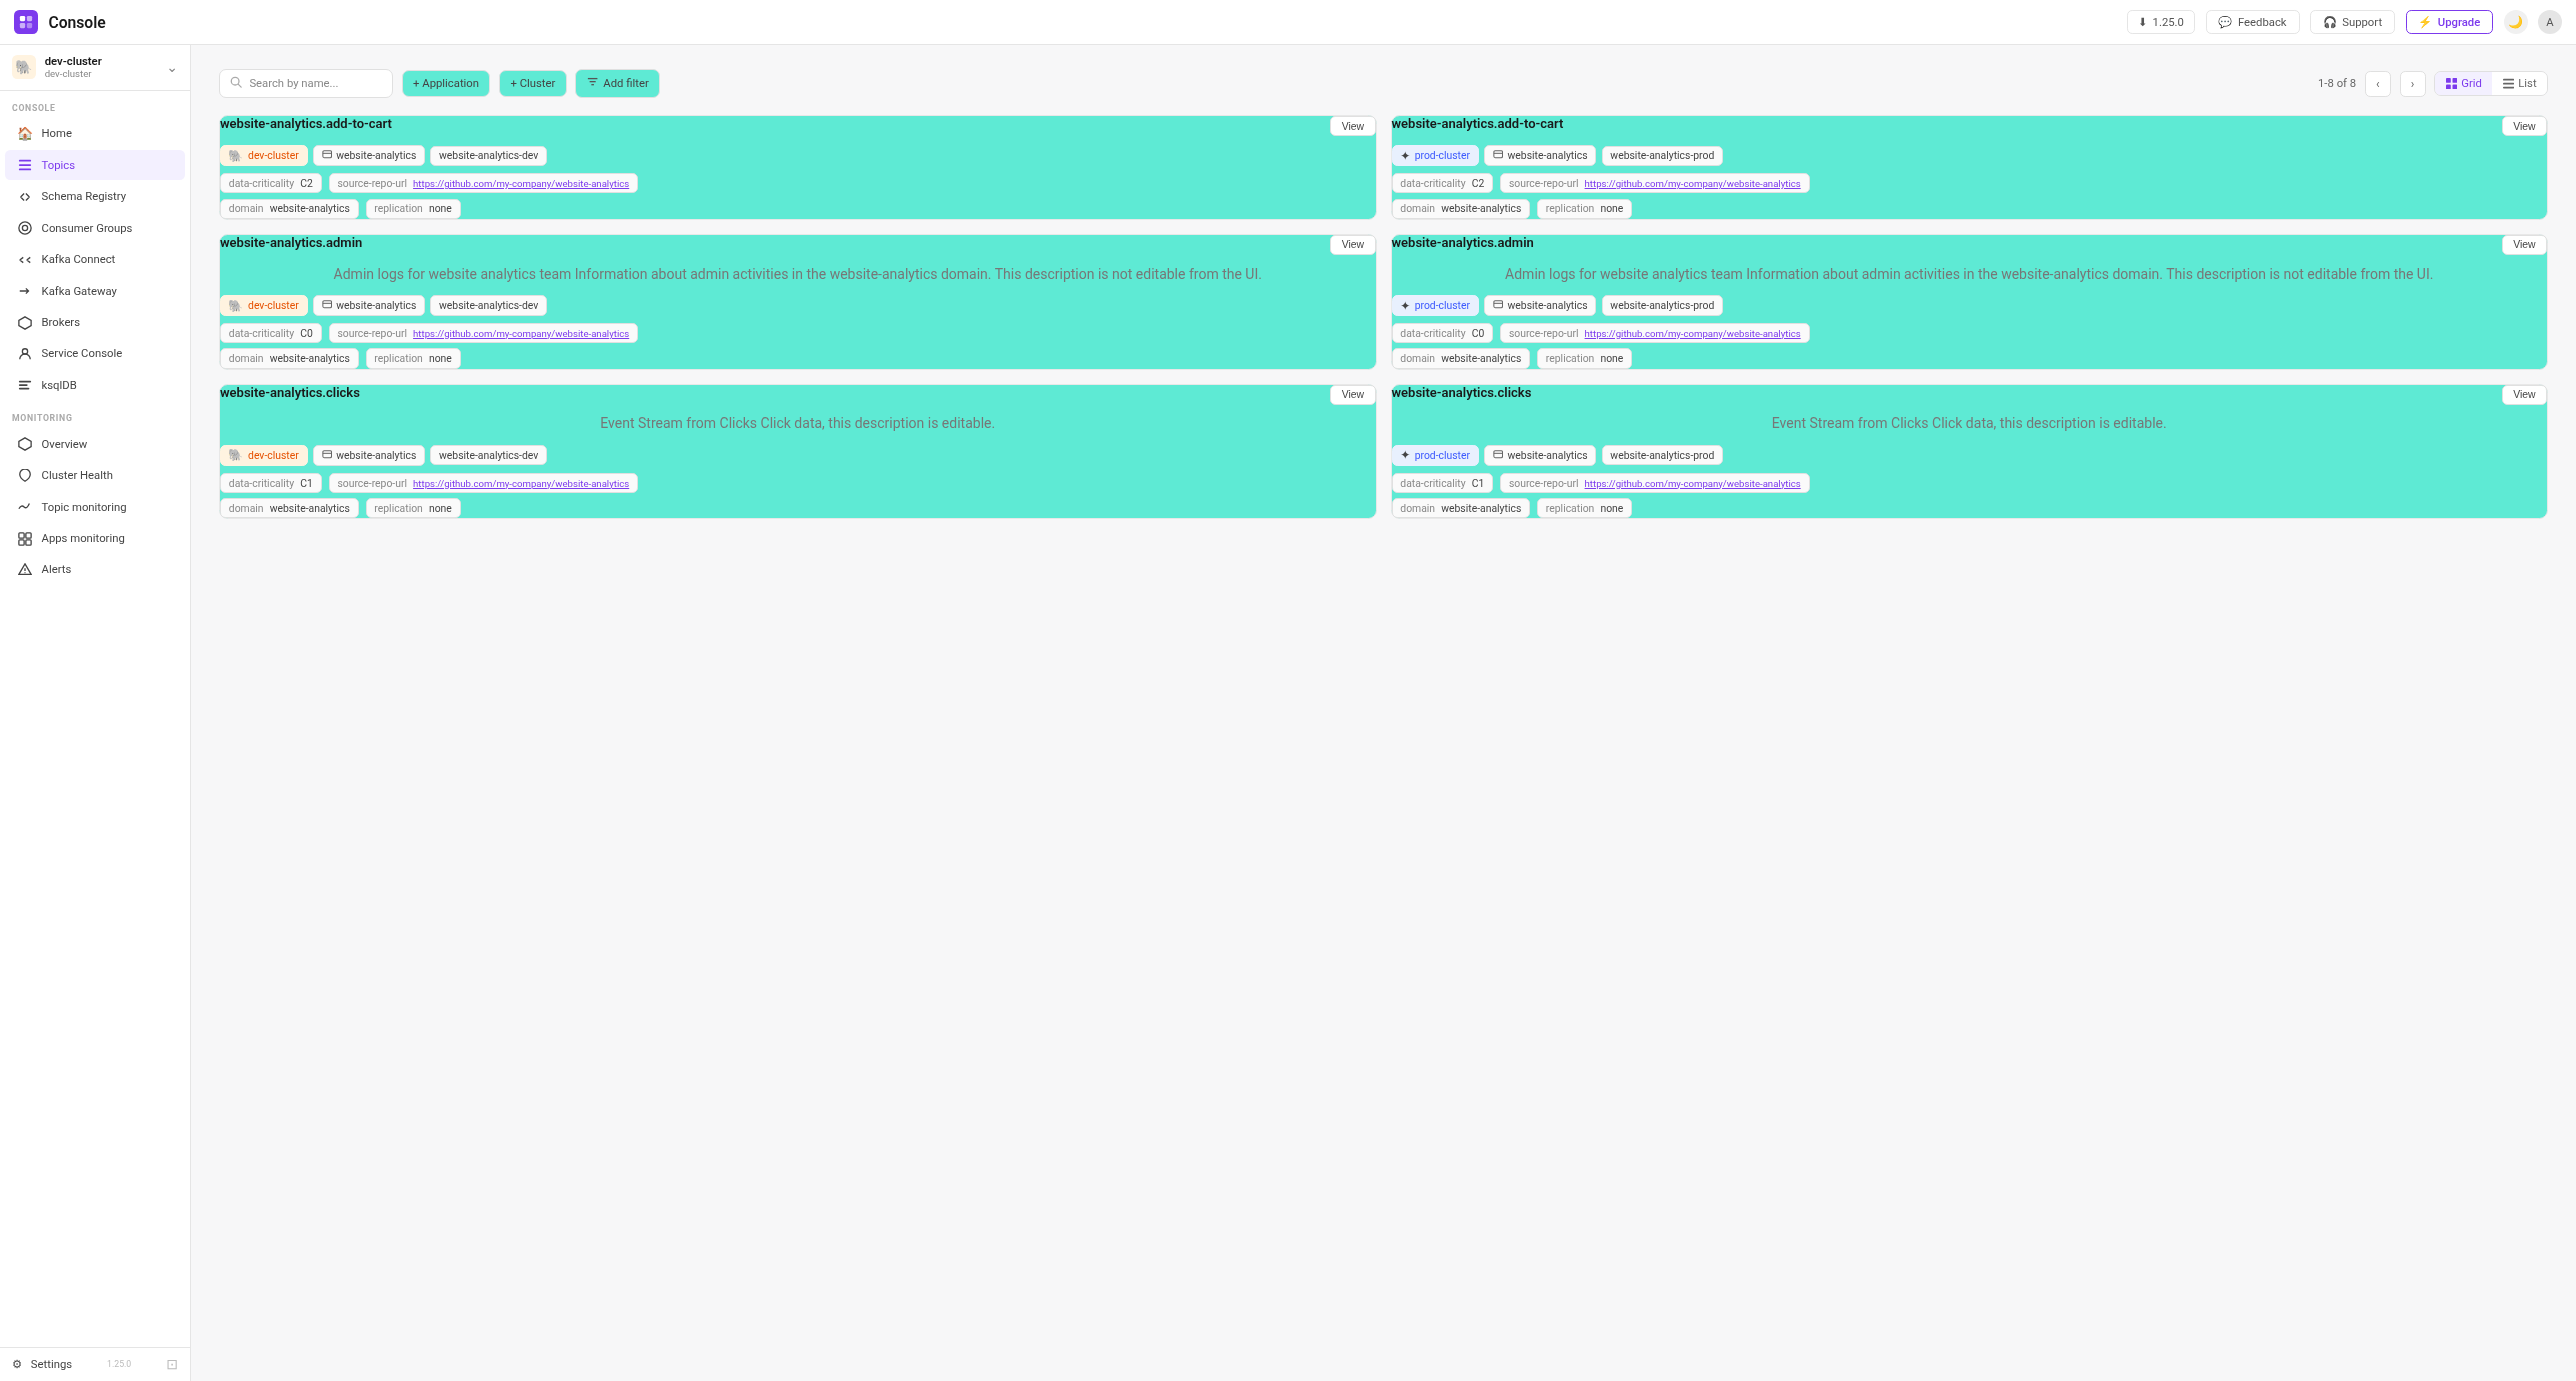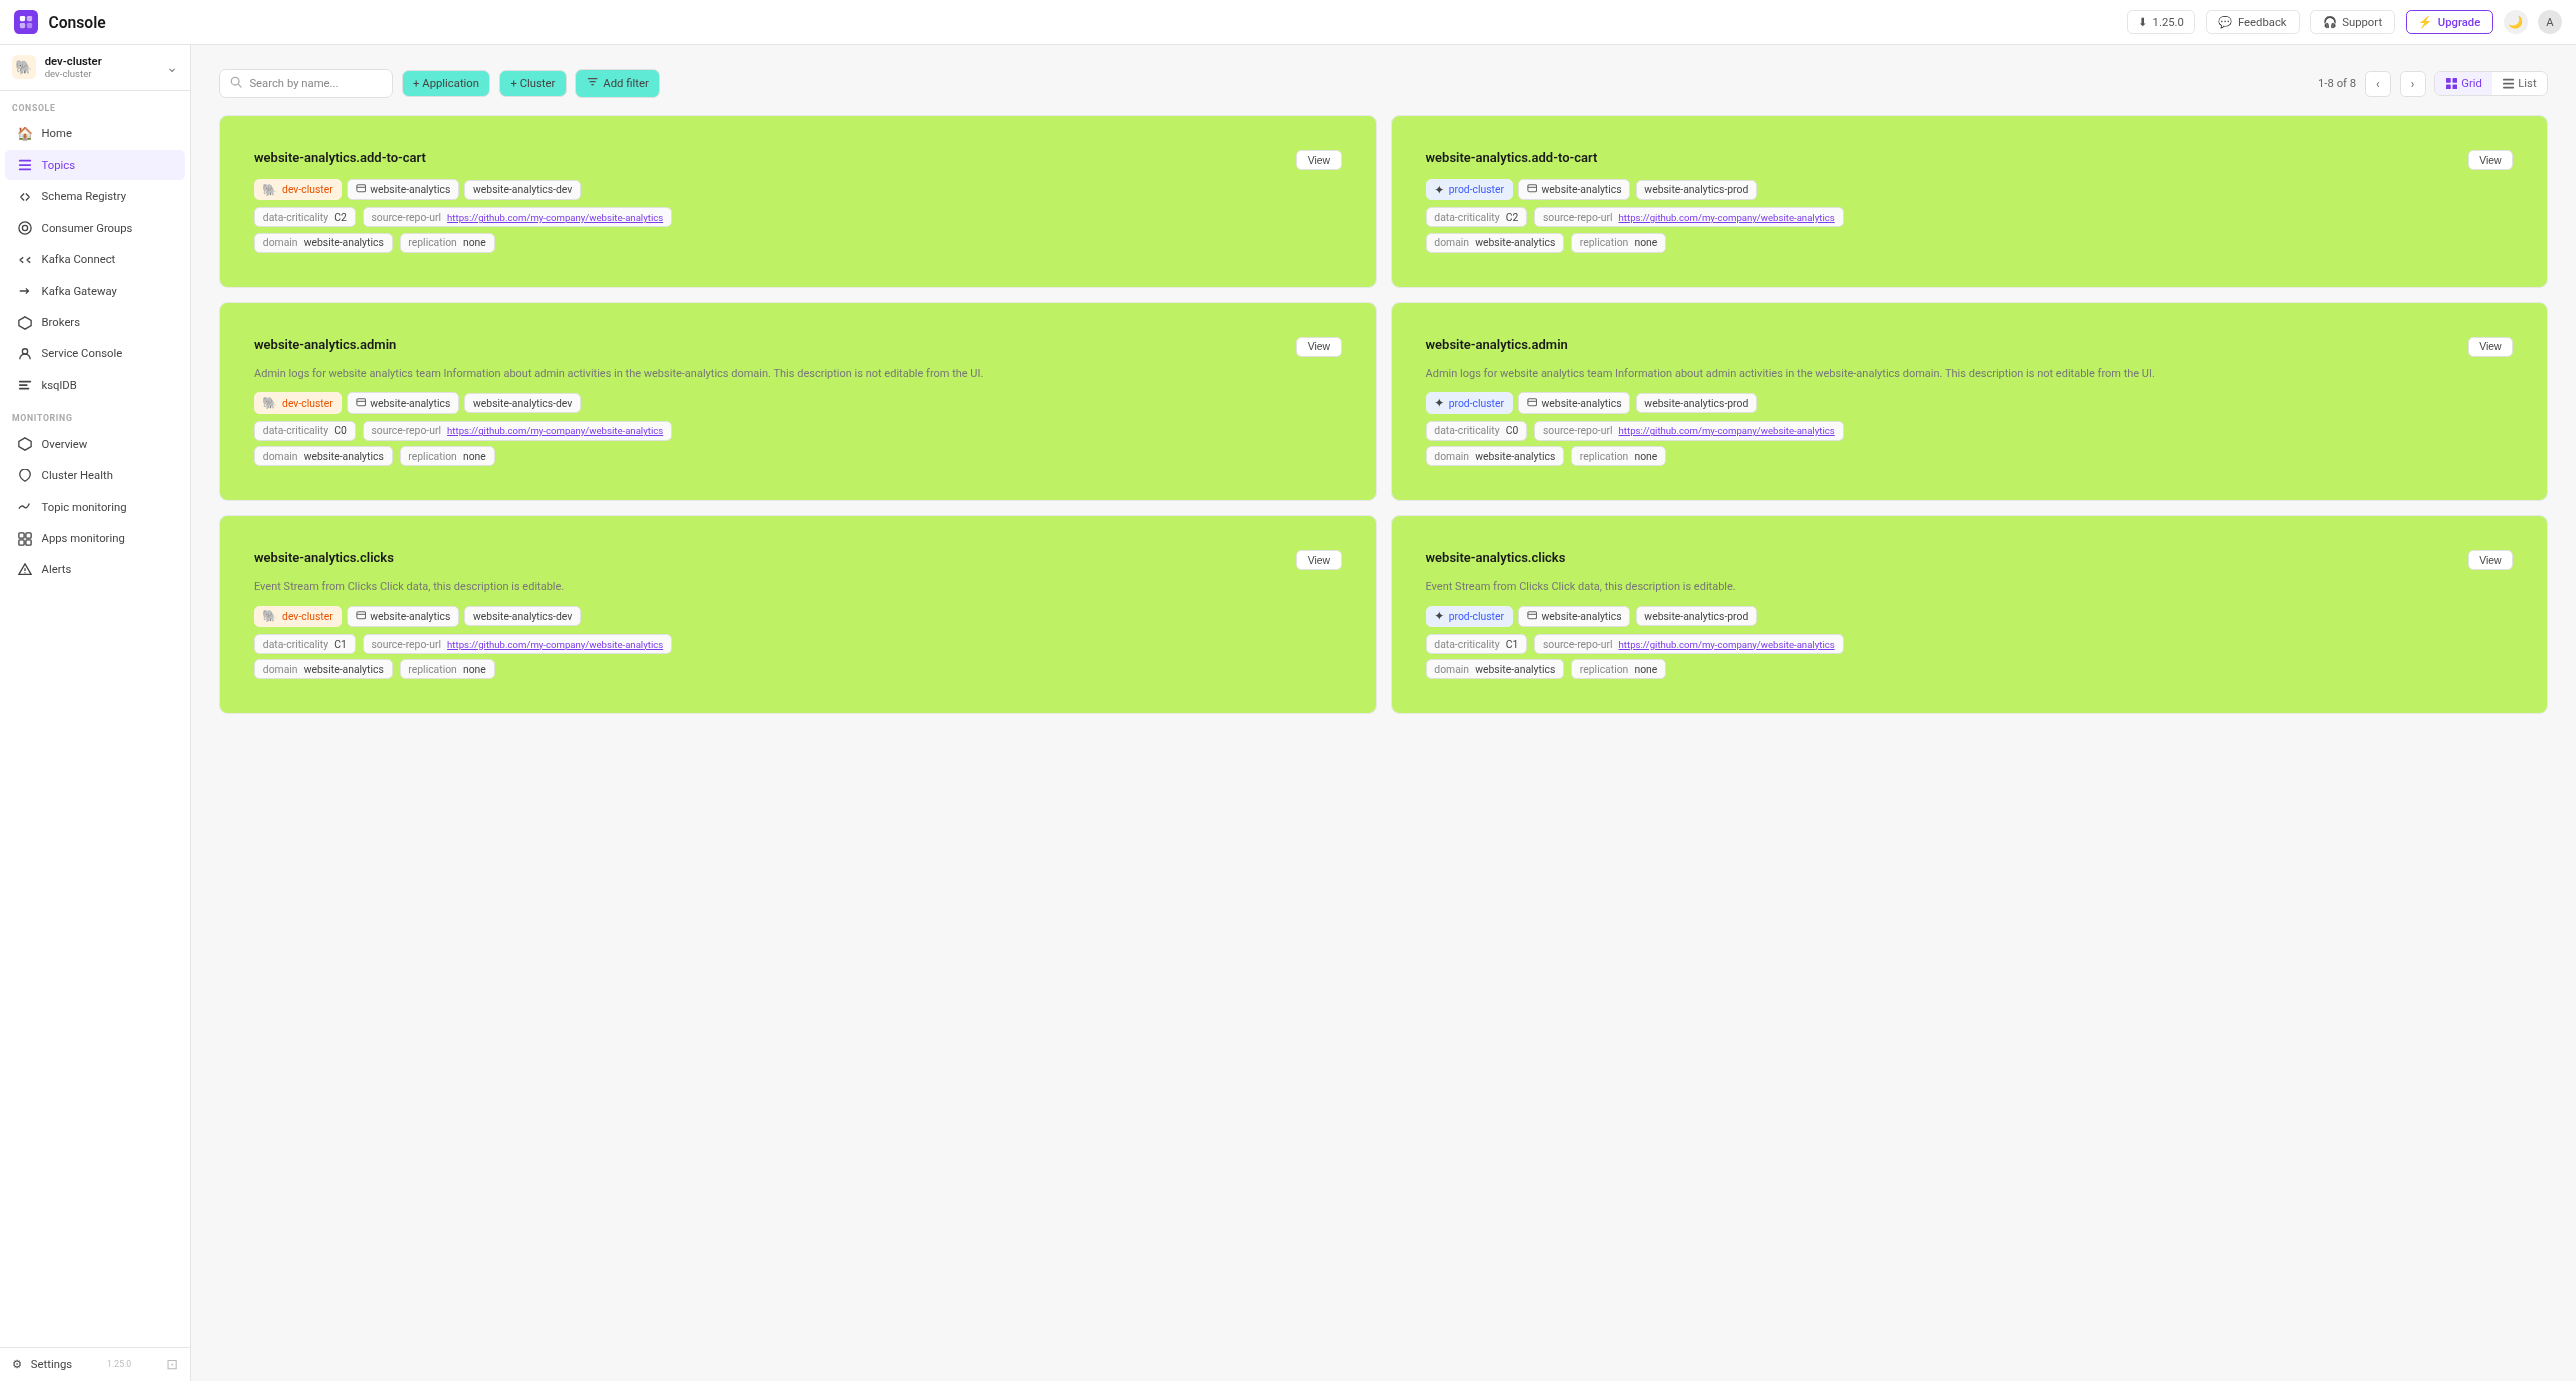--- a/index.html
+++ b/index.html
@@ -50,24 +50,24 @@
     .filter-btn { display: flex; align-items: center; gap: 5.2px; border: 0.9px solid #e0e0e0; border-radius: 7px; padding: 6px 10.4px; background: #5eead4; font-size: 11.3px; color: #444; cursor: pointer; }
     .filter-spacer { flex: 1; }
     .pagination-info { font-size: 11.3px; color: #666; }
     .view-btns { display: flex; border: 0.9px solid #e0e0e0; border-radius: 7px; overflow: hidden; }
     .view-btn { display: flex; align-items: center; gap: 4.3px; padding: 5.2px 10.4px; font-size: 11.3px; cursor: pointer; background: #fff; color: #666; border: none; }
     .view-btn.active { background: #f3f0ff; color: #7c3aed; }
     .nav-btn { border: 0.9px solid #e0e0e0; border-radius: 5.2px; width: 26px; height: 26px; display: flex; align-items: center; justify-content: center; cursor: pointer; background: #fff; color: #666; font-size: 12px; }
 
     
     .topic-grid { display: grid; grid-template-columns: 1fr 1fr; gap: 14px; }
-    .topic-card { background: #bef264; border: 0.9px solid #e8e8e8; border-radius: 8.7px; padding: 34px; }
+    .topic-card { background: #5eead4; border: 0.9px solid #e8e8e8; border-radius: 8.7px; padding: 0; }
     .card-header { display: flex; align-items: flex-start; justify-content: space-between; margin-bottom: 8.7px; }
     .card-title { font-size: 13px; font-weight: 600; color: #1a1a1a; }
-    .card-desc { font-size: 11px; color: #777; margin-bottom: 10.4px; line-height: 1.5; }
+    .card-desc { font-size: 14px; color: #777; margin-bottom: 10.4px; line-height: 1.5; text-align: center; }
     .view-btn-card { border: 0.9px solid #e0e0e0; border-radius: 5.2px; padding: 3.5px 10.4px; font-size: 10.4px; background: #fff; cursor: pointer; color: #444; }
 
     .tag-row { display: flex; align-items: center; gap: 5.2px; flex-wrap: wrap; margin-bottom: 7px; }
     .tag { display: flex; align-items: center; gap: 4.3px; border: 0.9px solid #e0e0e0; border-radius: 5.2px; padding: 2.6px 7.8px; font-size: 10.4px; color: #444; background: #fafafa; }
     .tag .tag-icon { font-size: 12px; }
 
     .meta-row { display: flex; align-items: center; gap: 7px; flex-wrap: wrap; }
     .meta-tag { border: 0.9px solid #e0e0e0; border-radius: 5.2px; padding: 2.6px 7.8px; font-size: 10.4px; color: #555; background: #fafafa; }
     .meta-tag .key { color: #888; margin-right: 3.5px; }
     .meta-tag .val { color: #444; }

